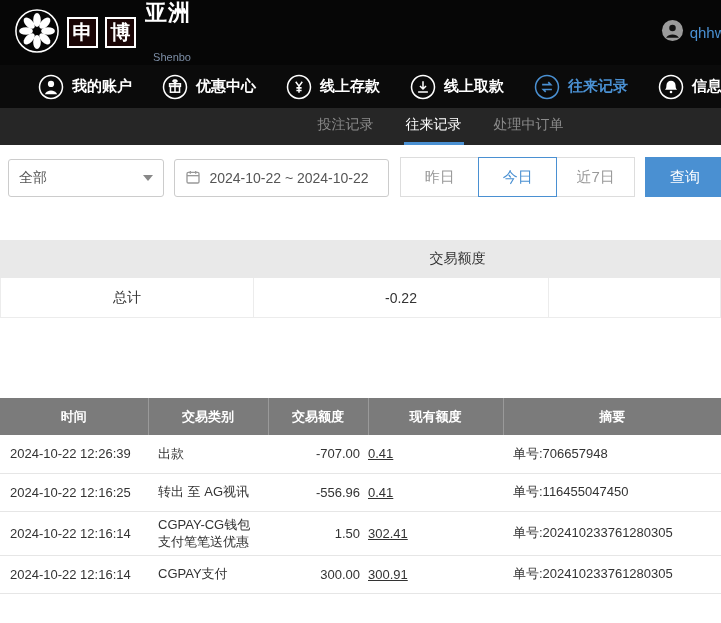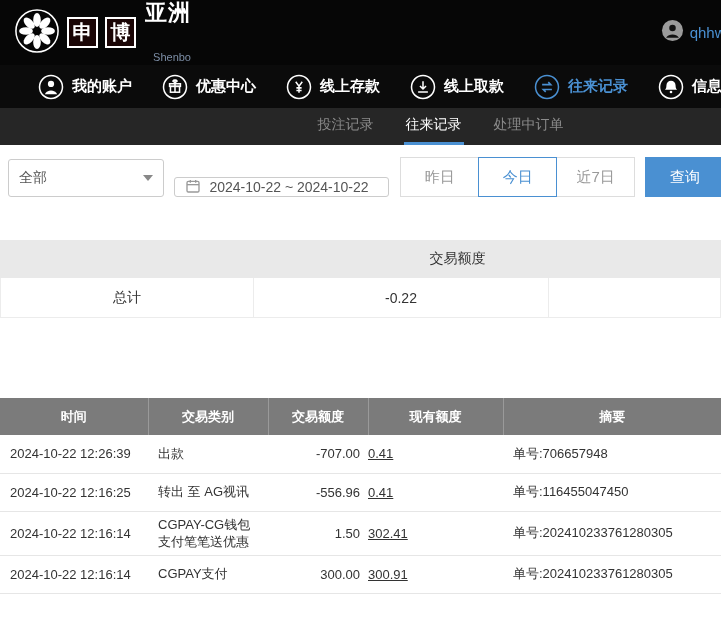--- a/index.html
+++ b/index.html
@@ -30,21 +30,21 @@
   .subtab { height:37px; display:flex; align-items:center; color:#8b8b8b; font-size:14px;
     border-bottom:3px solid transparent; padding:0 2px; cursor:pointer; }
   .subtab.active { color:#fff; border-bottom-color:#4a90d2; }
 
   
   .filterbar { display:flex; align-items:flex-end; padding:12px 8px; gap:10px; background:#fff; }
   .select { width:160px; height:38px; border:1px solid #ccc; border-radius:3px; display:flex;
     align-items:center; justify-content:space-between; padding:0 10px; color:#555; font-size:14px; cursor:pointer; }
   .caret { width:0; height:0; border-left:5px solid transparent; border-right:5px solid transparent;
     border-top:6px solid #888; }
-  .datebox { width:220px; height:20px; border:1px solid #ccc; border-radius:3px; display:flex;
+  .datebox { width:220px; height:38px; border:1px solid #ccc; border-radius:3px; display:flex;
     align-items:center; gap:8px; padding:0 10px; color:#555; font-size:14px; cursor:pointer; }
   .btn-group { display:flex; margin-left:2px; }
   .qbtn { width:79px; height:40px; background:#fff; border:1px solid #ddd; color:#999; font-size:15px;
     cursor:pointer; margin-left:-1px; font-family:inherit; }
   .qbtn.active { border:1px solid #4a90d2; color:#4a90d2; position:relative; z-index:1; }
   .search-btn { margin-left:auto; margin-right:-12px; width:82px; height:40px; background:#4a90d2;
     border:none; color:#fff; font-size:15px; cursor:pointer; font-family:inherit; }
 
   
   .summary { margin-top:31px; }

